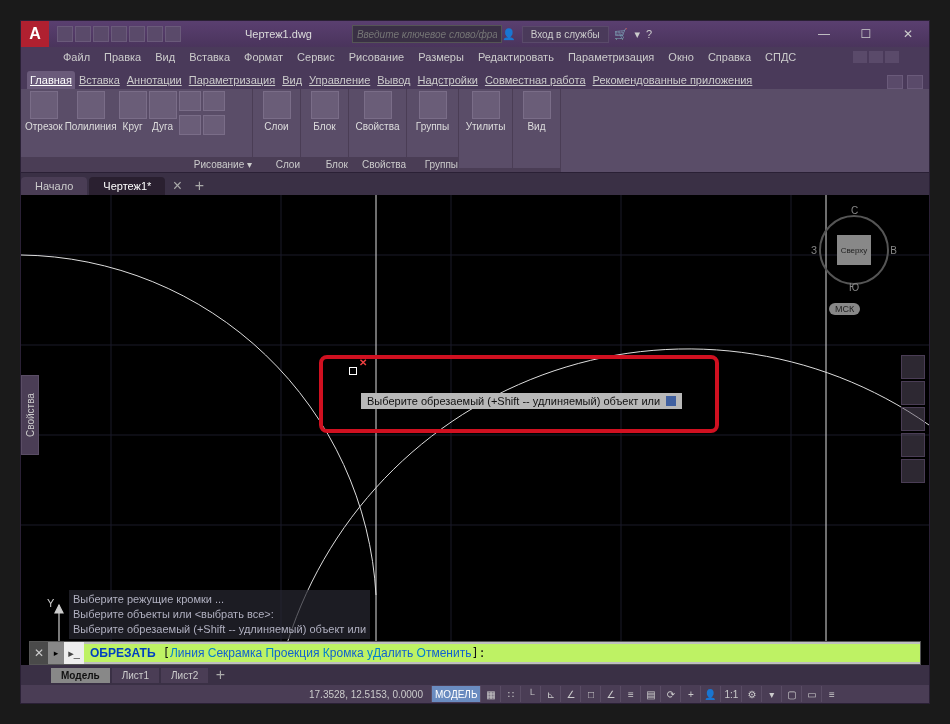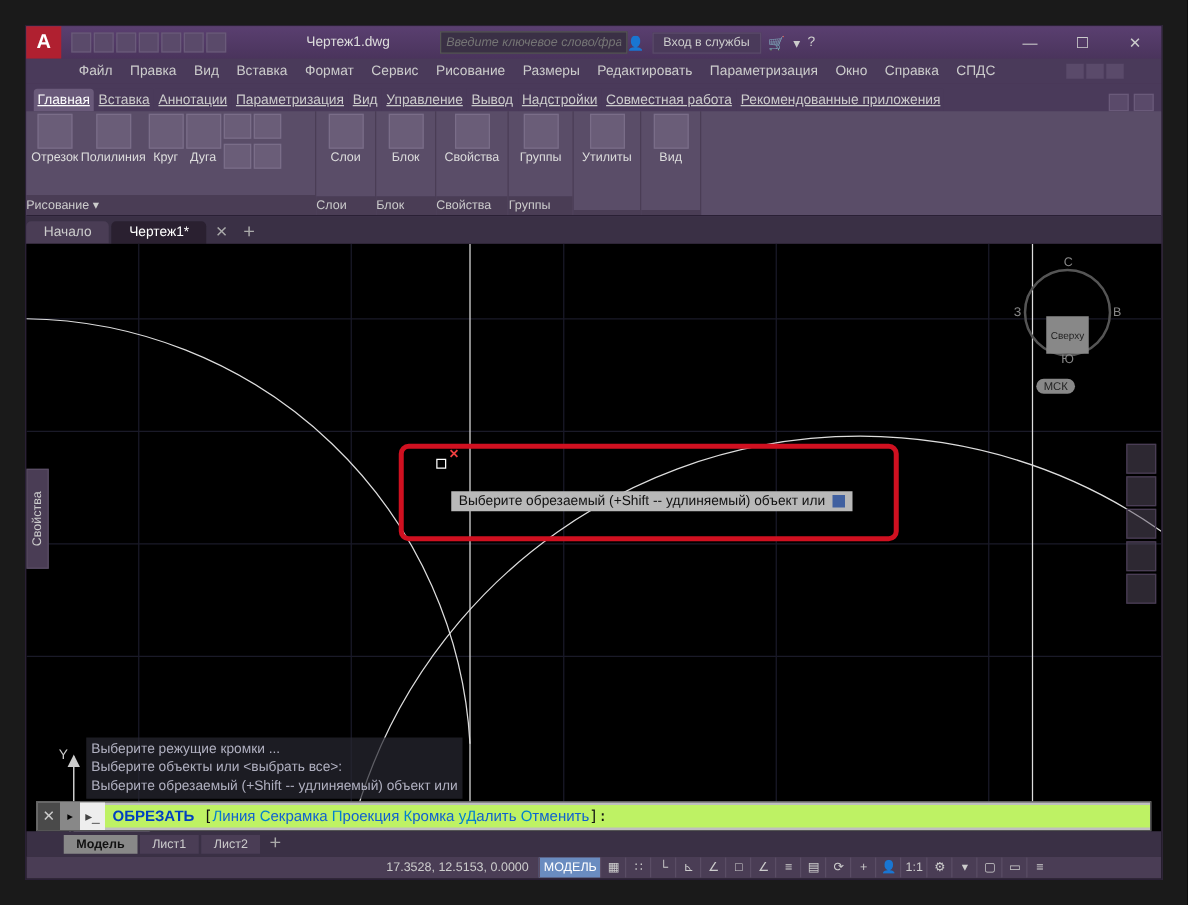--- a/index.html
+++ b/index.html
@@ -31,42 +31,42 @@
 .ribbon-tabs { height: 22px; background: #4a3a5a; display: flex; align-items: flex-end; padding-left: 6px; gap: 1px; }
 .rtab { font-size: 11px; color: #ccc; padding: 3px 3px; cursor: pointer; background: #4a3a5a; text-decoration: underline; }
 .rtab.active { background: #6a5a7a; color: #fff; border-top-left-radius: 3px; border-top-right-radius: 3px; }
 .rtab-end { margin-left: auto; display: flex; gap: 4px; padding-right: 6px; }
 .rtab-end .rtb { width: 16px; height: 14px; background: #5a4a6a; border: 1px solid #6a5a7a; }
 
 
 .ribbon { height: 84px; background: #5a4d68; display: flex; border-bottom: 1px solid #2a2035; }
 .rpanel { display: flex; flex-direction: column; border-right: 1px solid #4a3d55; padding: 2px 4px 0 4px; }
 .rpanel-body { flex: 1; display: flex; align-items: flex-start; gap: 2px; }
-.rpanel-title { font-size: 10px; color: #ccc; text-align: left; padding: 2px 0; background: #4a3d55; margin: 0 -4px; white-space: nowrap; }
+.rpanel-title { font-size: 10px; color: #ccc; text-align: right; padding: 2px 0; background: #4a3d55; margin: 0 -4px; white-space: nowrap; }
 .big-tool { width: 52px; display: flex; flex-direction: column; align-items: center; gap: 2px; cursor: pointer; }
 .big-tool .ico { width: 28px; height: 28px; background: #6a5d78; border: 1px solid #7a6d88; }
 .big-tool .lbl { font-size: 10px; color: #ddd; text-align: left; line-height: 1.1; }
 .grid2x3 { display: grid; grid-template-columns: repeat(3, 22px); grid-template-rows: repeat(2, 22px); gap: 2px; }
 .grid2x5 { display: grid; grid-template-columns: repeat(5, 22px); grid-template-rows: repeat(3, 20px); gap: 2px; }
 .small-ico { width: 22px; height: 20px; background: #6a5d78; border: 1px solid #7a6d88; cursor: pointer; }
 
 
 .doctabs { height: 22px; background: #3a3045; display: flex; align-items: flex-end; gap: 2px; }
 .doctab { font-size: 11px; color: #ccc; padding: 3px 14px; background: #4a3d55; border-top-left-radius: 4px; border-top-right-radius: 4px; cursor: pointer; }
 .doctab.active { background: #2a2030; color: #fff; }
 .doctab-add { width: 20px; text-align: center; color: #aaa; cursor: pointer; }
 
 
 .canvas-wrap { flex: 1; position: relative; background: #000; overflow: hidden; }
 .canvas-wrap svg { position: absolute; inset: 0; }
 .props-tab { position: absolute; left: 0; top: 180px; width: 18px; height: 80px; background: #4a3d55; color: #ccc; font-size: 10px; writing-mode: vertical-rl; transform: rotate(180deg); display: flex; align-items: center; justify-content: center; border: 1px solid #5a4d65; }
 
 .viewcube { position: absolute; top: 10px; right: 30px; width: 90px; height: 110px; }
 .vc-ring { position: absolute; top: 10px; left: 10px; width: 70px; height: 70px; border: 2px solid #555; border-radius: 50%; }
-.vc-face { position: absolute; top: 30px; left: 28px; width: 34px; height: 30px; background: #888; display: flex; align-items: center; justify-content: center; font-size: 8px; color: #222; margin-top: 18px; }
+.vc-face { position: absolute; top: 30px; left: 28px; width: 34px; height: 30px; background: #888; display: flex; align-items: center; justify-content: center; font-size: 8px; color: #222; }
 .vc-n, .vc-s, .vc-e, .vc-w { position: absolute; font-size: 10px; color: #888; }
 .vc-n { top: 0; left: 42px; } .vc-s { bottom: 22px; left: 40px; } .vc-e { top: 40px; right: 2px; } .vc-w { top: 40px; left: 2px; }
 .vc-mck { position: absolute; bottom: 0; left: 20px; background: #888; color: #222; font-size: 9px; padding: 1px 6px; border-radius: 6px; }
 
 .navbar-right { position: absolute; top: 160px; right: 4px; width: 24px; display: flex; flex-direction: column; gap: 2px; }
 .nav-tool { width: 24px; height: 24px; background: rgba(90,80,100,0.5); border: 1px solid #4a3d55; }
 
 
 .highlight-box { position: absolute; left: 298px; top: 160px; width: 400px; height: 78px; border: 4px solid #d01020; border-radius: 8px; }
 .crosshair-pt { position: absolute; left: 328px; top: 172px; }

